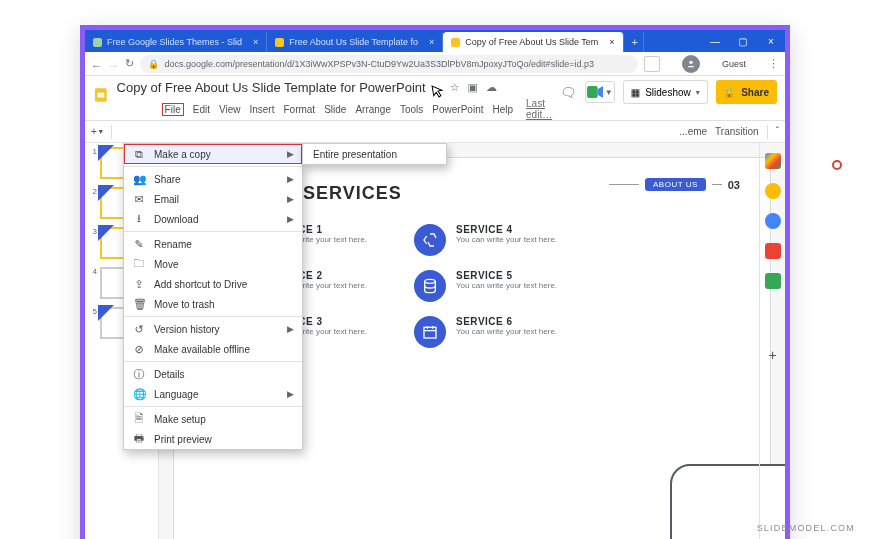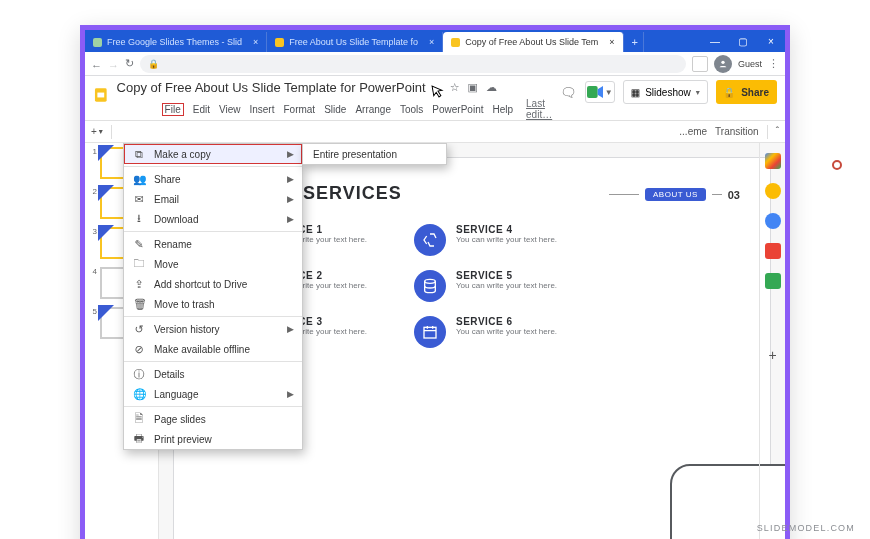--- a/index.html
+++ b/index.html
@@ -12,21 +12,21 @@
   .btab .fav { width:9px; height:9px; background:#f9c421; border-radius:2px; display:inline-block; }
   .btab.active .fav { background:#f9c421; }
   .btab .bx { margin-left:6px; font-size:9px; }
   .newtab { width:20px; text-align:center; font-size:11px; }
   .winctl { display:flex; }
   .winctl div { width:28px; text-align:center; font-size:10px; }
   .addrbar { height:24px; background:#fff; border-bottom:1px solid #dcdde0; display:flex; align-items:center; padding:0 6px; gap:6px; }
   .addrbar .nav { color:#6a6d72; font-size:11px; }
   .urlbox { flex:1; height:18px; background:#f1f2f4; border-radius:9px; display:flex; align-items:center; padding:0 8px; font-size:9px; color:#62666c; }
   .urlbox .lock { margin-right:5px; }
-  .acct { display:flex; align-items:center; gap:6px; }
+  .acct { display:flex; align-items:center; gap:22px; }
   .acct .btn { width:16px; height:16px; border:1px solid #ccc; border-radius:2px; }
   .acct .avatar { width:18px;height:18px;border-radius:50%;background:#7f868f;display:flex;align-items:center;justify-content:center;color:#fff;font-size:8px; }
   .acct .guest { font-size:9px; color:#444; }
 
   .docheader { display:flex; align-items:flex-start; padding:4px 8px 0 8px; gap:8px; border-bottom:1px solid #e0e0e0; }
   .slideslogo { width:26px;height:26px;margin-top:2px; }
   .docmeta { flex:1; }
   .doctitle { font-size:13px; color:#333; display:flex; align-items:center; gap:6px; position:relative; }
   .doctitle .cursor { width:12px;height:14px;transform:rotate(-10deg);display:inline-block;position:relative;top:3px; }
   .doctitle .cursor svg{display:block;}
@@ -50,21 +50,21 @@
   .thumb .slide { width:54px; height:32px; border:2px solid #f9c421; background:#fff; position:relative; }
   .thumb.tsel .slide{ border-color:#f9c421; }
   .thumb .slide .tri { position:absolute; left:-4px; top:-4px; width:0;height:0;border-style:solid;border-width:16px 16px 0 0;border-color:#3a5bd3 transparent transparent transparent; }
   .thumb .slide .tri2 { position:absolute; right:-4px; bottom:-4px; width:0;height:0;border-style:solid;border-width:0 0 16px 16px;border-color:transparent transparent #3a5bd3 transparent; }
 
   .canvas { flex:1; position:relative; background:#f7f7f7; padding:14px; overflow:hidden;}
   .slidecanvas { width:100%; height:100%; background:#fff; border:1px solid #d9dadd; position:relative; padding:25px 30px; }
   .slidecanvas .corner { position:absolute; left:-10px; top:-10px; width:0;height:0;border-style:solid;border-width:70px 70px 0 0;border-color:#3a5bd3 transparent transparent transparent; }
   .slidecanvas .blob { position:absolute; right:-30px; bottom:-30px; width:130px;height:110px;border:2px solid #575a5e;background:#fff;border-radius:20px 8px 8px 8px; }
   .h1 { font-size:18px; font-weight:700; letter-spacing:1px; color:#2b2d31; margin-left:50px; }
-  .badge { position:absolute; top:30px; right:30px; display:flex; align-items:center; gap:6px; }
+  .badge { position:absolute; top:20px; right:30px; display:flex; align-items:center; gap:6px; }
   .badge .pill { background:#3a5bd3; color:#fff; font-size:8px; padding:2px 8px; border-radius:3px; letter-spacing:0.5px;}
   .badge .num { font-size:11px; font-weight:700; color:#333; }
   .badge .line { width:30px;height:1px;background:#999; }
   .services { display:grid; grid-template-columns:1fr 1fr; row-gap:14px; column-gap:20px; margin-top:20px; margin-left:20px; width:360px;}
   .svc { display:flex; gap:10px; align-items:flex-start;}
   .svc .icon { width:32px;height:32px;border-radius:50%;background:#3a5bd3;display:flex;align-items:center;justify-content:center;color:#fff; }
   .svc .t { font-size:10px; font-weight:700; color:#2d2f33; letter-spacing:0.5px;}
   .svc .d { font-size:8px; color:#73767b; line-height:1.2; }
 
   
@@ -115,20 +115,21 @@
       <div>×</div>
     </div>
   </div>
 
   <div class="addrbar">
     <span class="nav">←</span>
     <span class="nav" style="opacity:.35">→</span>
     <span class="nav">↻</span>
     <div class="urlbox">
         <span class="lock">🔒</span>
+        <span>docs.google.com/presentation/d/1X3iWwXPSPv3N-CtuD9Yw2Ua3S3DlPbV8mJpoxyJToQo/edit#slide=id.p3</span>
       </div>
     <div class="acct">
       <div class="btn"></div>
       <div class="avatar">
           <svg width="10" height="10" viewBox="0 0 24 24" fill="#fff">
             <circle cx="12" cy="8" r="4"></circle>
             <path d="M4 20c0-4 16-4 16 0z"></path>
           </svg>
         </div>
       <span class="guest">Guest</span>
@@ -288,21 +289,21 @@
           <span>Details</span>
         </div>
       <div class="mi">
           <span class="ico">🌐</span>
           <span>Language</span>
           <span class="arr">▶</span>
         </div>
       <hr>
       <div class="mi">
           <span class="ico">🗎</span>
-          <span>Page slides</span>
+          <span>Make setup</span>
         </div>
       <div class="mi">
           <span class="ico">🖶</span>
           <span>Print preview</span>
         </div>
     </div>
 
     <div class="submenu">
       <div class="mi">Entire presentation</div>
     </div>

